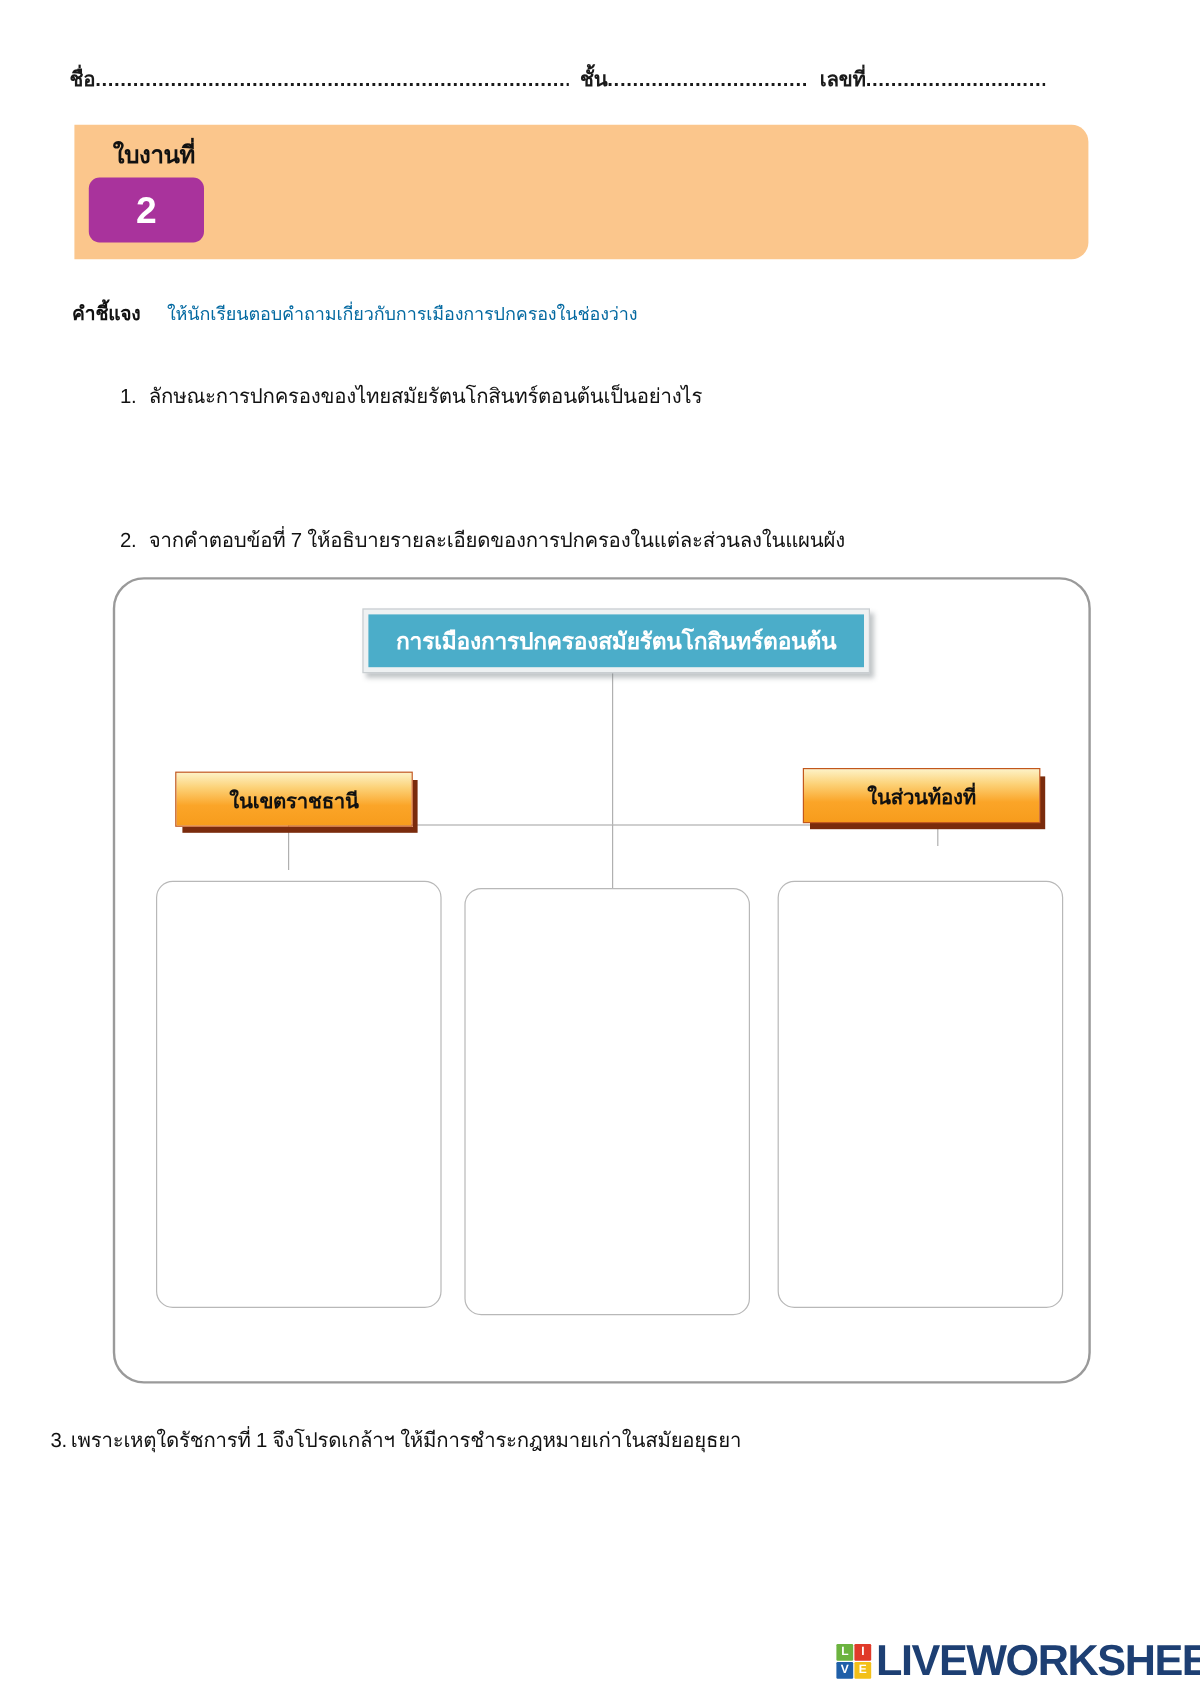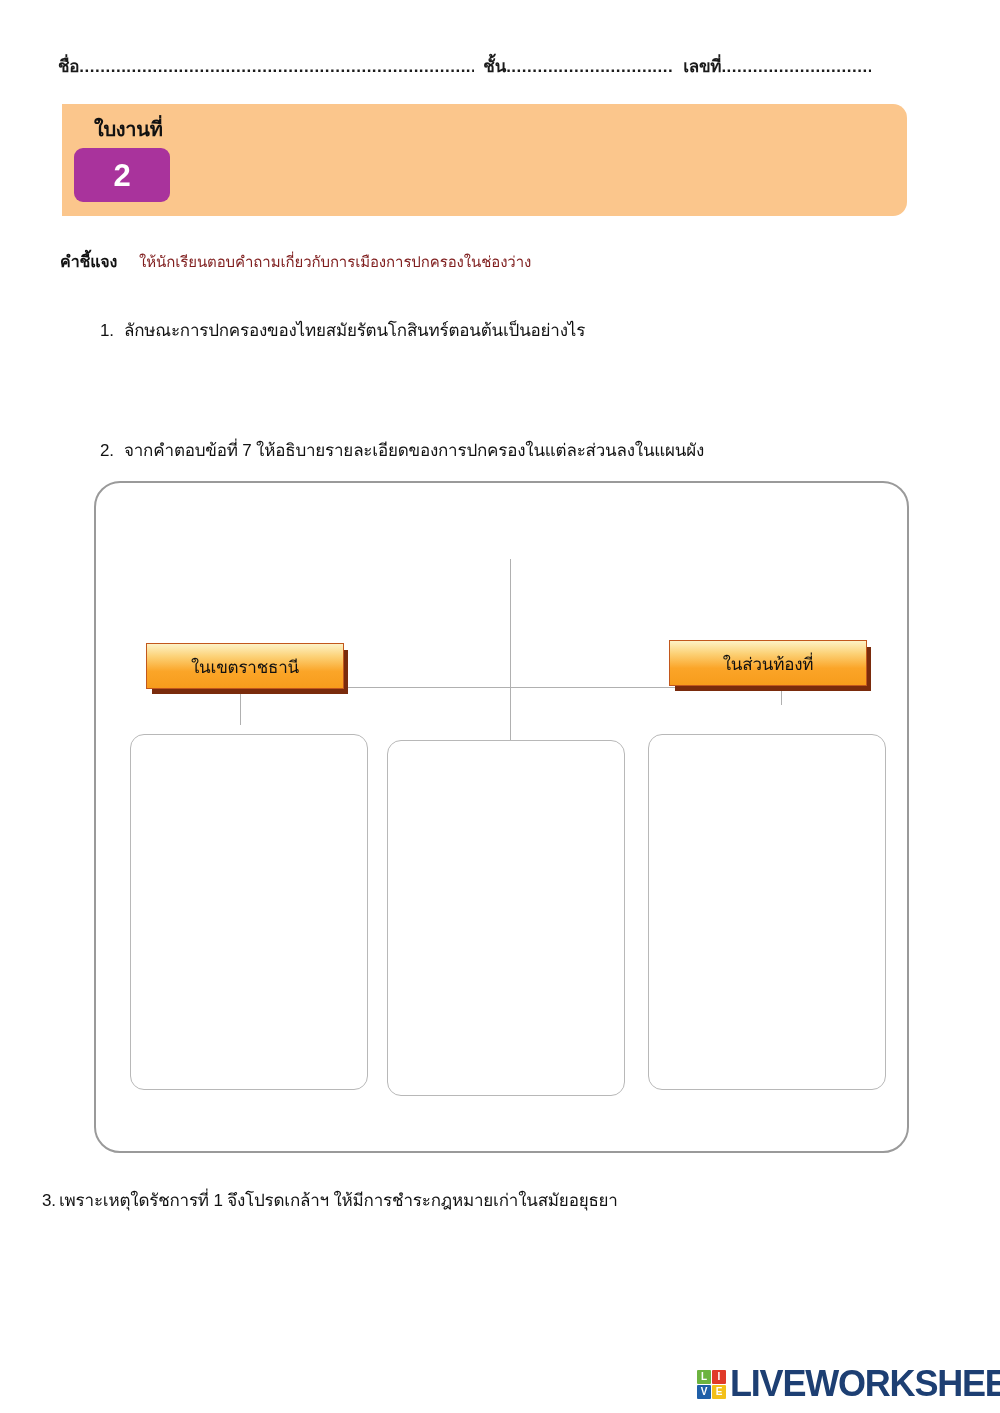--- a/index.html
+++ b/index.html
@@ -104,21 +104,21 @@
   }
   .instruction-label {
     font-size: 16px;
     font-weight: bold;
     color: #111111;
     letter-spacing: -0.2px;
   }
   .instruction-text {
     margin-left: 22px;
     font-size: 15px;
-    color: #7f1d1d;
+    color: #0369a1;
     letter-spacing: -0.1px;
   }
 
   
   .question {
     position: absolute;
     display: flex;
     align-items: baseline;
     white-space: nowrap;
     font-size: 17px;
@@ -199,21 +199,21 @@
     height: 46px;
     background: linear-gradient(to bottom, #fdf2c6 0%, #fcd278 28%, #fba528 62%, #f79c1c 100%);
     border: 1px solid #c2571c;
     box-shadow: 5px 6px 0 -1px #7a2b0c;
     display: flex;
     align-items: center;
     justify-content: center;
   }
   .node-orange-label {
     font-size: 17px;
-    font-weight: normal;
+    font-weight: bold;
     color: #111111;
     letter-spacing: -0.2px;
     white-space: nowrap;
   }
   .node-o1 { left: 50px;  top: 160px; width: 198px; }
   .node-o2 { left: 307px; top: 180px; width: 204px; }
   .node-o3 { left: 573px; top: 157px; width: 198px; }
 
   
   .answer-panel {
@@ -304,20 +304,25 @@
 
   <div class="line-v trunk"></div>
   <div class="line-h bus"></div>
   <div class="line-v drop-1"></div>
   <div class="line-v drop-2"></div>
   <div class="line-v drop-3"></div>
   <div class="line-v link-1"></div>
   <div class="line-v link-2"></div>
   <div class="line-v link-3"></div>
 
+  <div class="node-root-wrap">
+    <div class="node-root">
+      <span class="node-root-label">การเมืองการปกครองสมัยรัตนโกสินทร์ตอนต้น</span>
+    </div>
+  </div>
 
   <div class="node-orange node-o1">
     <span class="node-orange-label">ในเขตราชธานี</span>
   </div>
   <div class="node-orange node-o3">
     <span class="node-orange-label">ในส่วนท้องที่</span>
   </div>
 
   <div class="answer-panel panel-1"></div>
   <div class="answer-panel panel-2"></div>

